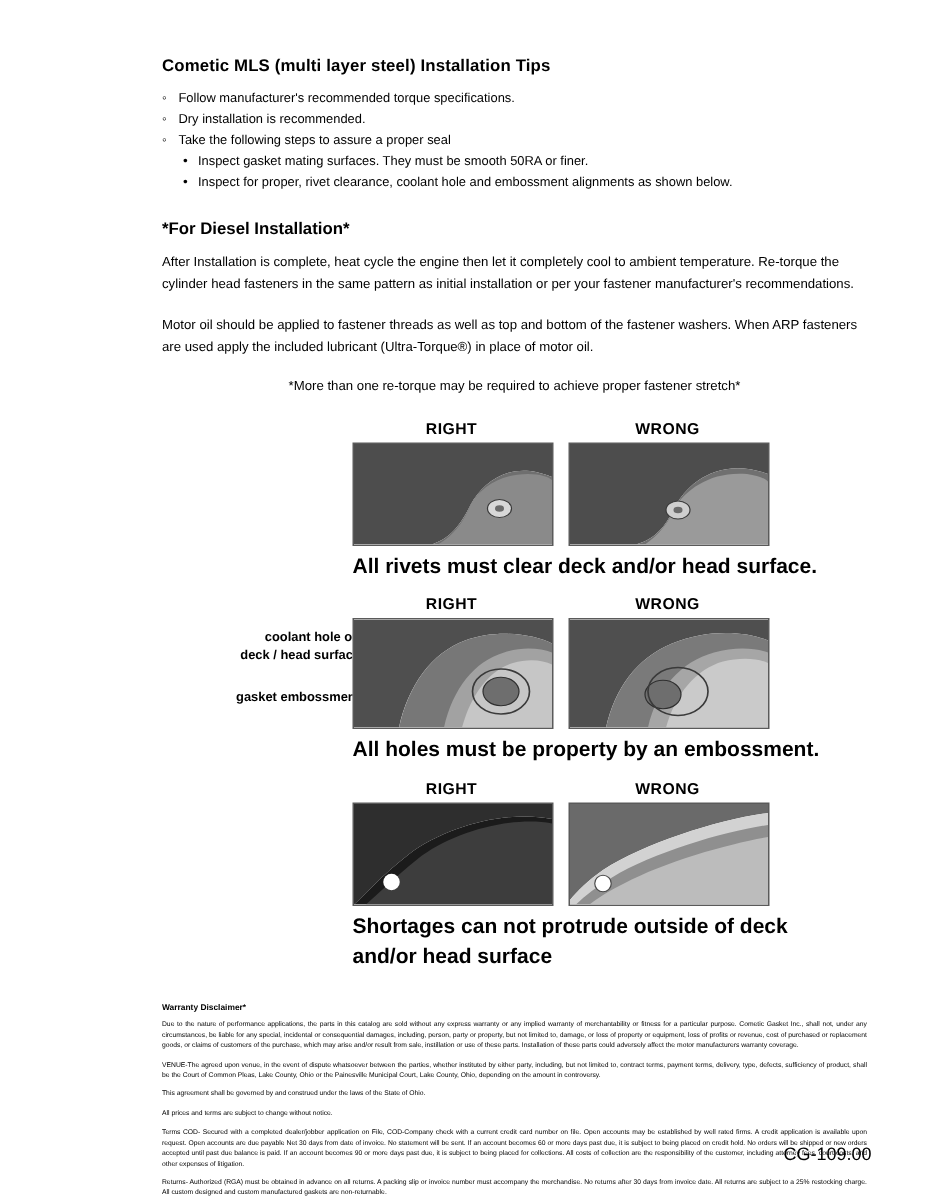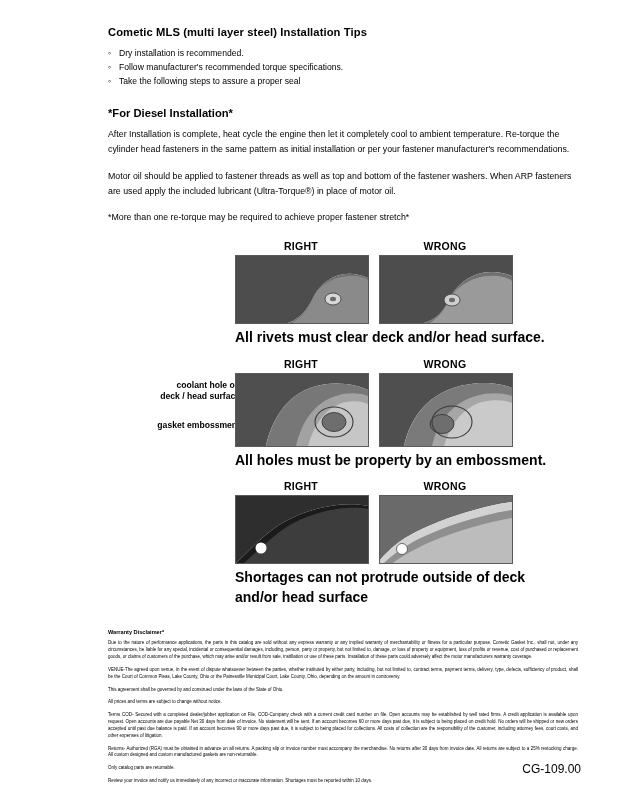--- a/index.html
+++ b/index.html
@@ -13,21 +13,21 @@
     font-family: "Liberation Sans", sans-serif;
     color: #000000;
     position: relative;
     overflow: hidden;
   }
   .page {
     position: relative;
     width: 618px;
     height: 800px;
     box-sizing: border-box;
-    padding: 26px 40px 0 40px;
+    padding: 38px 40px 0 40px;
   }
   h1.title {
     font-size: 11.2px;
     font-weight: bold;
     margin: 0 0 9px 68px;
     letter-spacing: 0.1px;
   }
   .bullets {
     margin: 0 0 0 68px;
     padding: 0;
@@ -74,20 +74,21 @@
     font-size: 8.8px;
     line-height: 1.72;
     max-width: 470px;
   }
   .para + .para {
     margin-top: 12px;
   }
   .note {
     margin: 13px 0 0 68px;
     font-size: 8.8px;
+    text-align: center;
   }
 
   
   .figures {
     margin: 18px 0 0 0;
     position: relative;
     font-weight: bold;
   }
   .figrow {
     position: relative;
@@ -167,24 +168,28 @@
   }
 </style>
 </head>
 <body>
 
 <div class="page">
 
   <h1 class="title">Cometic MLS (multi layer steel) Installation Tips</h1>
 
   <ul class="bullets">
+    <li>Follow manufacturer's recommended torque specifications.</li>
     <li>Dry installation is recommended.</li>
-    <li>Follow manufacturer's recommended torque specifications.</li>
     <li>
       <span>Take the following steps to assure a proper seal</span>
+      <ul class="subbullets">
+        <li>Inspect gasket mating surfaces.  They must be smooth 50RA or finer.</li>
+        <li>Inspect for proper, rivet clearance, coolant hole and embossment alignments as shown below.</li>
+      </ul>
     </li>
   </ul>
 
   <h2 class="section-title">*For Diesel Installation*</h2>
   <p class="para">After Installation is complete, heat cycle the engine then let it completely cool to ambient temperature. Re-torque the cylinder head fasteners in the same pattern as initial installation or per your fastener manufacturer's recommendations.</p>
   <p class="para">Motor oil should be applied to fastener threads as well as top and bottom of the fastener washers. When ARP fasteners are used apply the included lubricant (Ultra-Torque®) in place of motor oil.</p>
   <p class="note">*More than one re-torque may be required to achieve proper fastener stretch*</p>
 
   <div class="figures">
 

